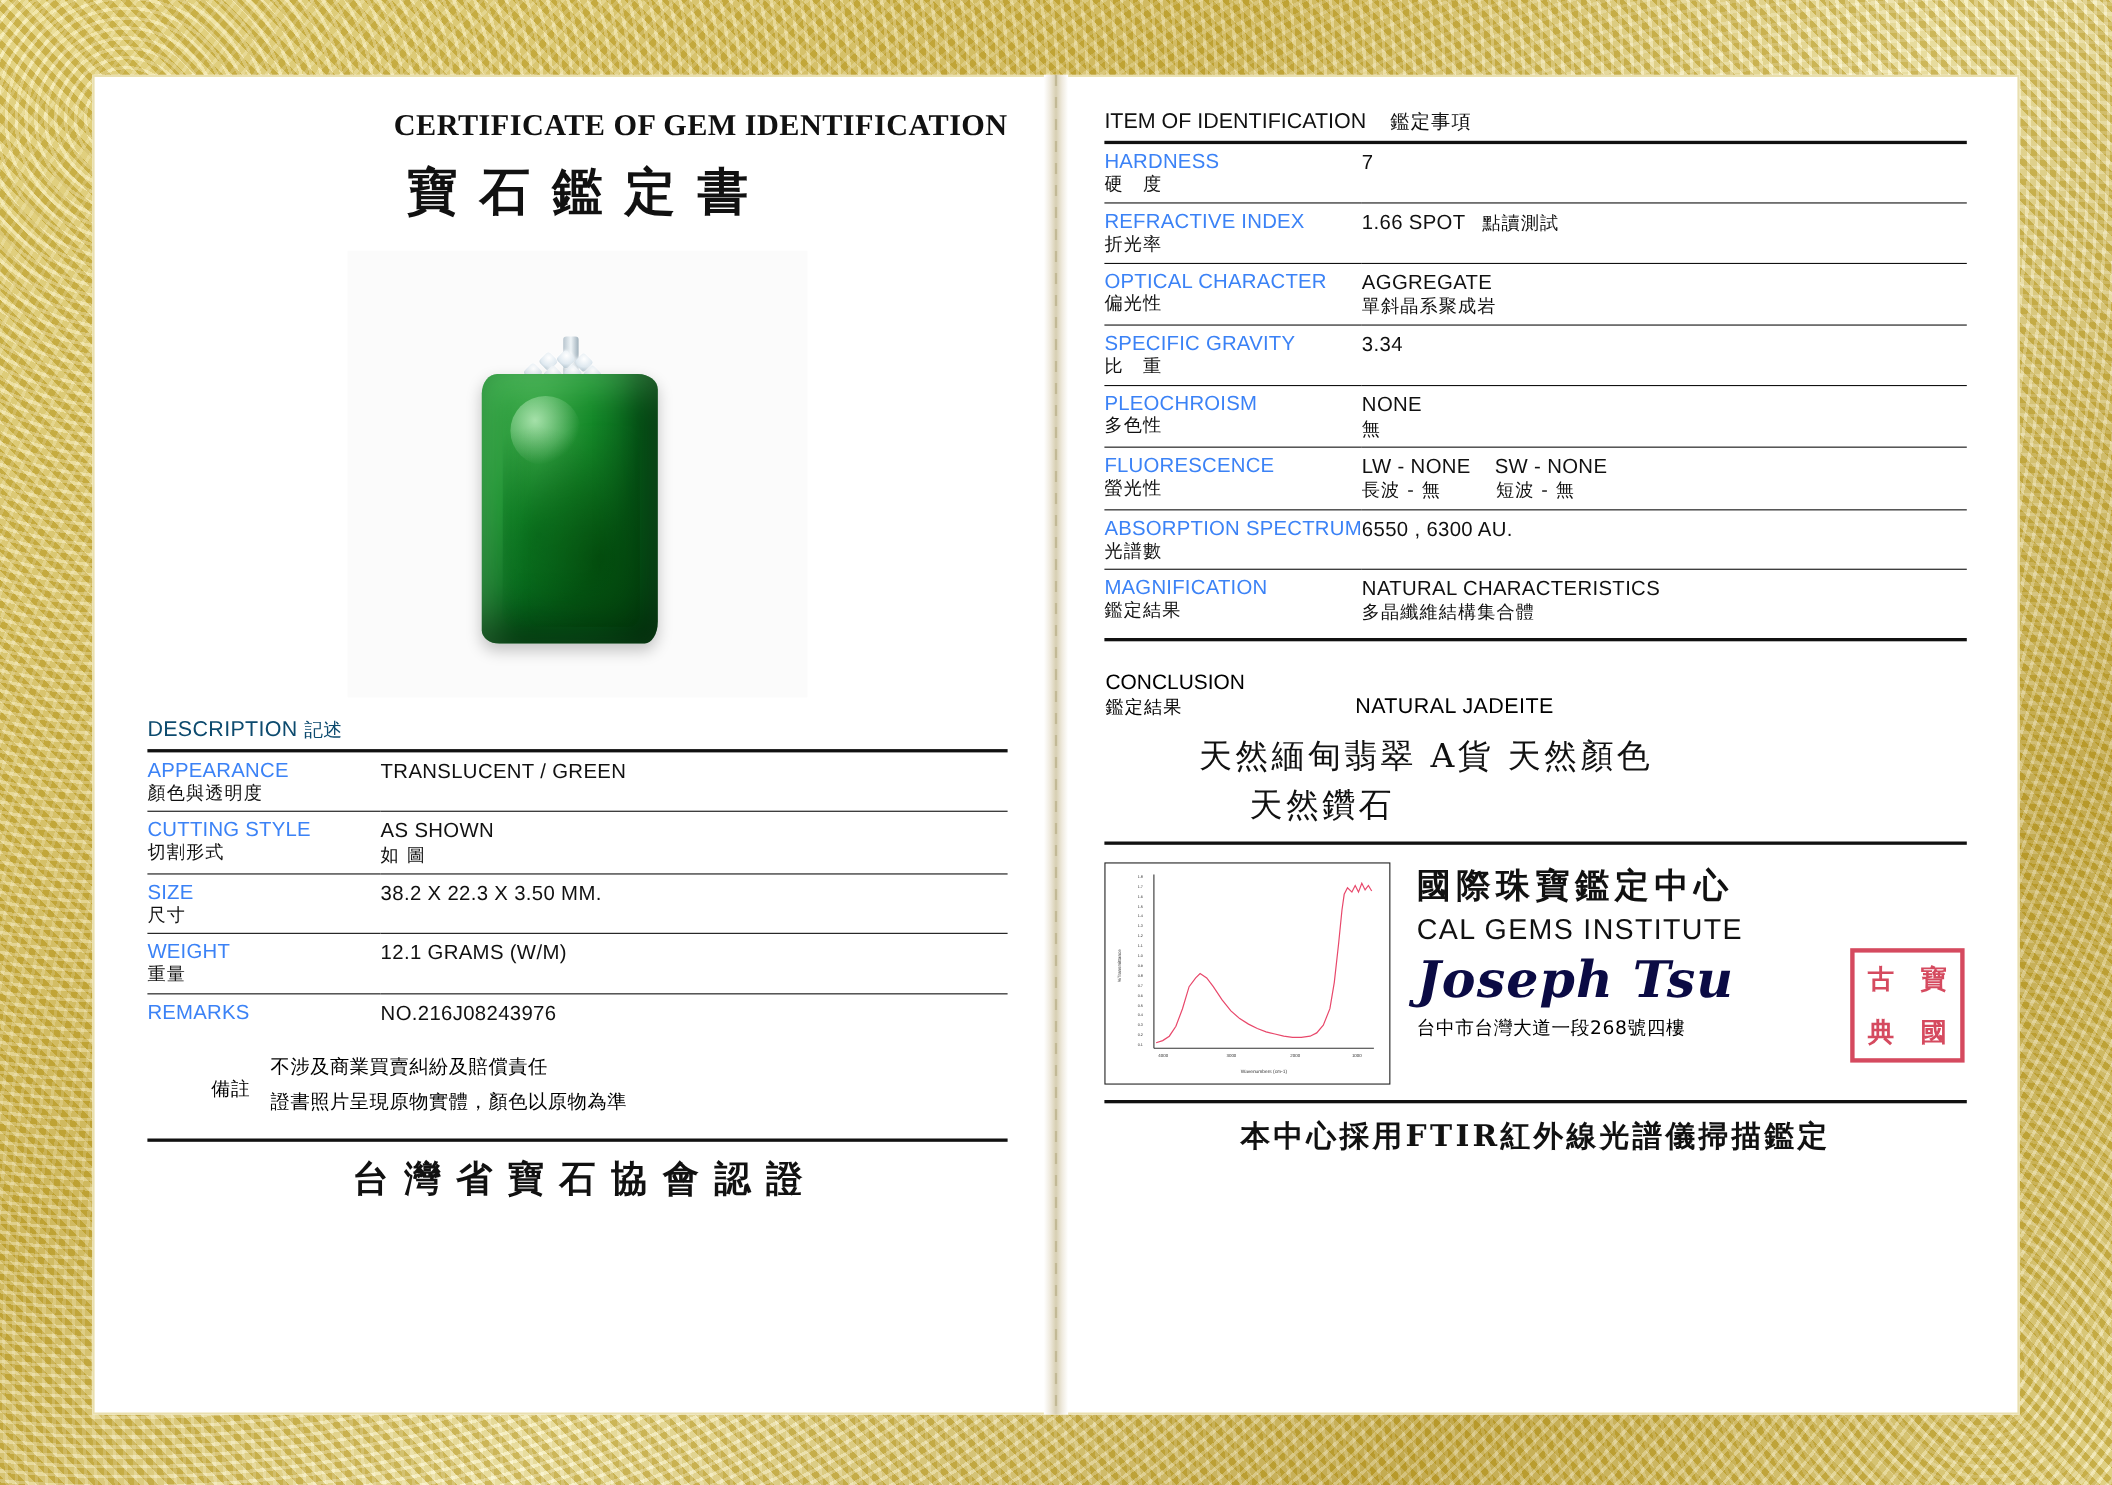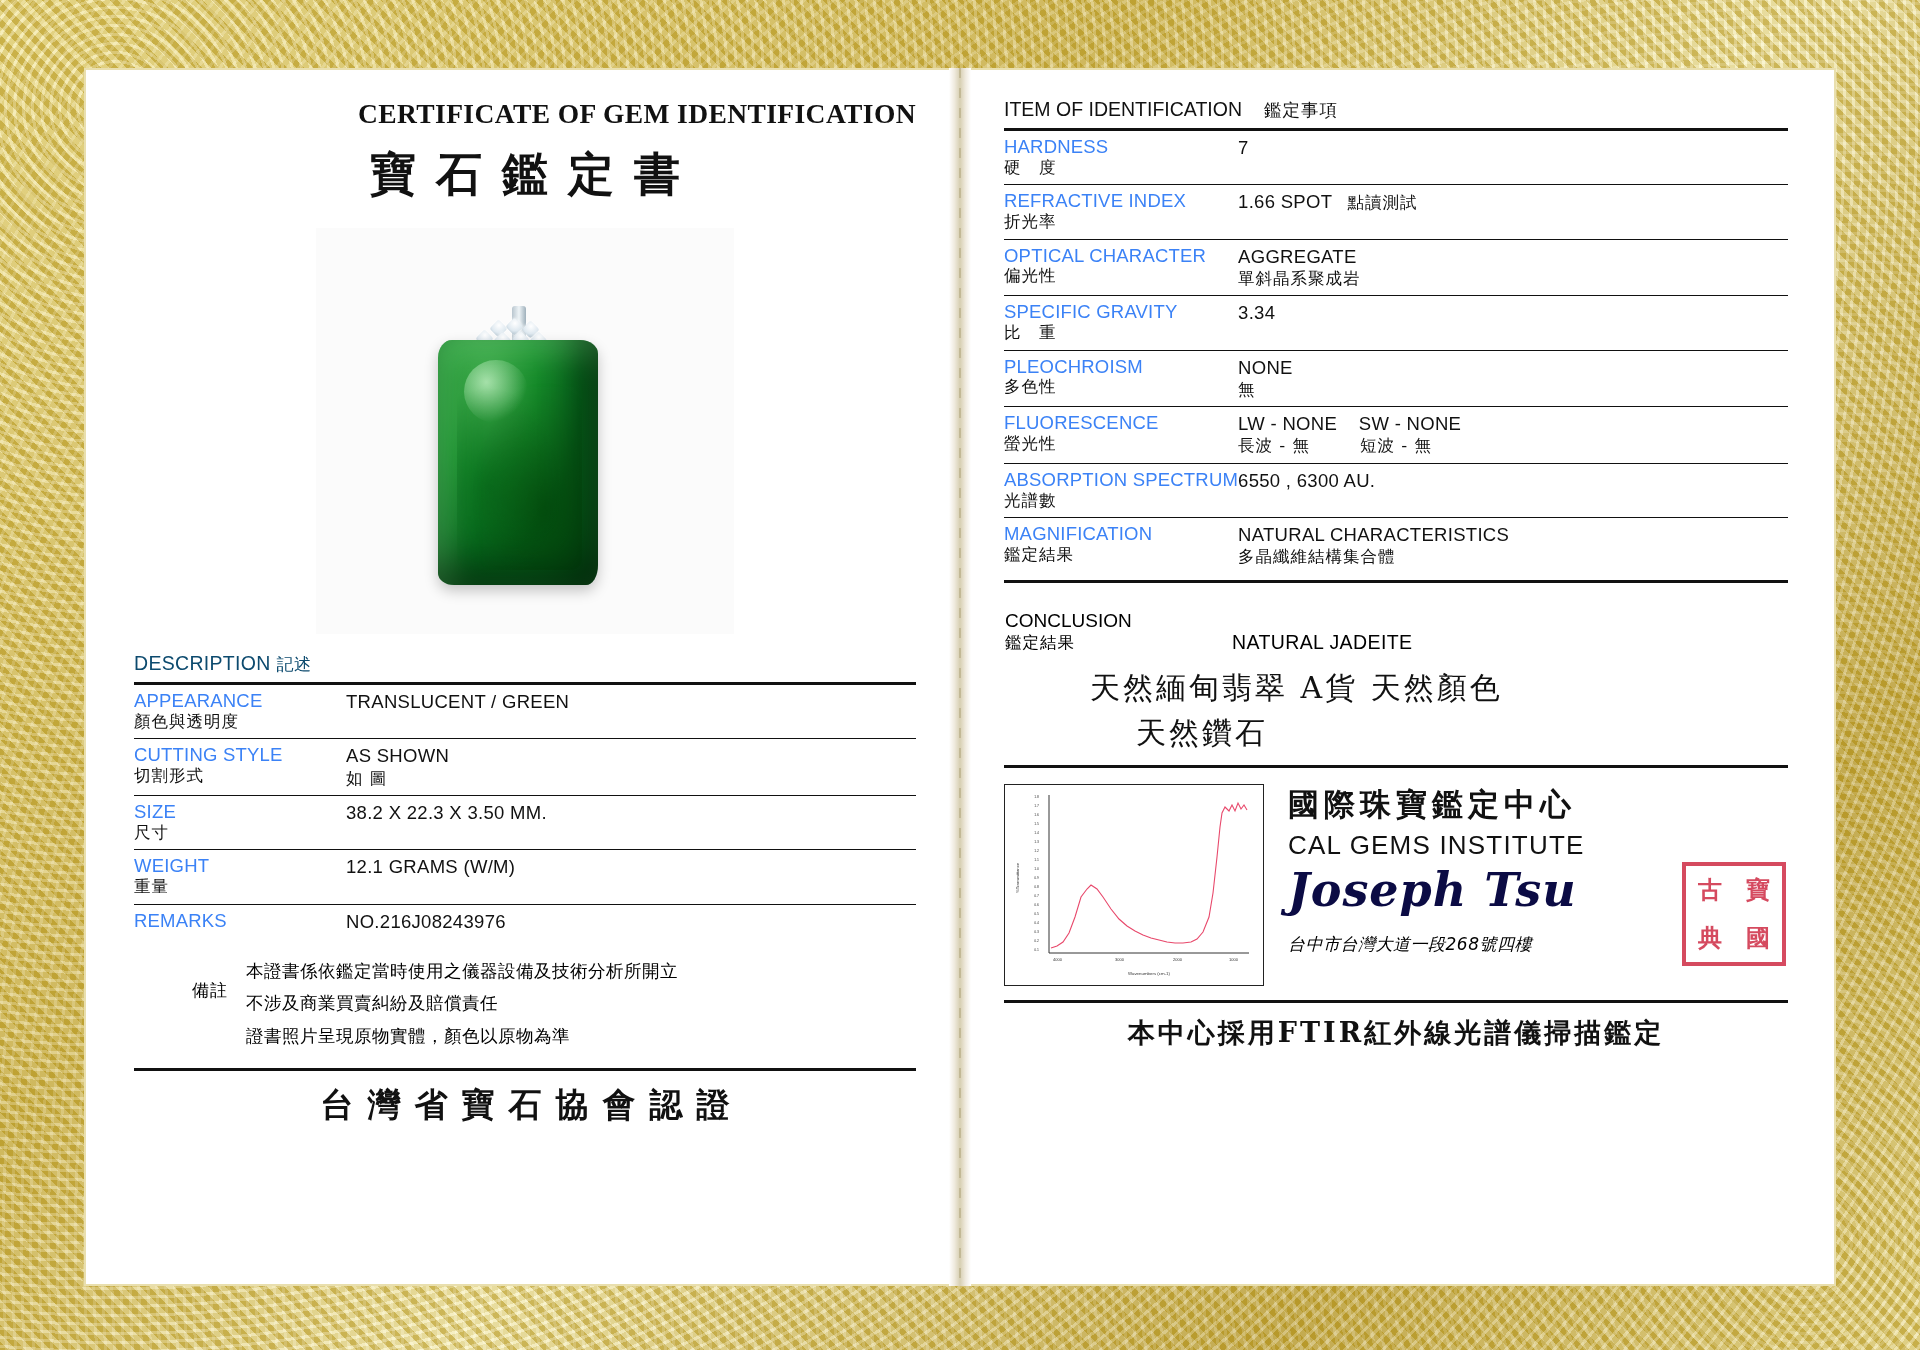--- a/index.html
+++ b/index.html
@@ -214,21 +214,21 @@
   }
   .org-en {
     font-size:26px; letter-spacing:1.2px; margin-top:4px; color:#111;
   }
   .signature {
     font-family:"DejaVu Serif", serif;
     font-style:italic; font-weight:bold;
     font-size:46px; color:#0b0b44;
     margin-top:2px; letter-spacing:1px;
   }
-  .addr { font-family:"DejaVu Sans", sans-serif; font-size:17px; letter-spacing:.5px; margin-top:16px;font-style:italic; }
+  .addr { font-family:"DejaVu Sans", sans-serif; font-size:17px; letter-spacing:.5px; margin-top:6px; }
   .tel { font-size:17.5px; letter-spacing:.2px; margin-top:4px; }
 
   .seal {
     position:absolute; right:2px; top:78px;
     width:96px; height:96px;
     border:4px solid #d23b52;
     color:#d23b52;
     font-family:"DejaVu Serif", serif;
     font-weight:bold;
     display:grid;
@@ -348,21 +348,20 @@
         <td class="col-val">
           <div class="v-en">NO.216J08243976</div>
         </td>
       </tr>
     </tbody>
       </table>
 
     <div class="remarks-note">
       <div class="lbl">備註</div>
       <div class="lines">
-        <div>本證書係依鑑定當時使用之儀器設備及技術分析所開立</div>
         <div>不涉及商業買賣糾紛及賠償責任</div>
         <div>證書照片呈現原物實體，顏色以原物為準</div>
       </div>
     </div>
 
     <div class="footer-cn">台灣省寶石協會認證</div>
   </div>
 
   <div class="col col-right">
 

